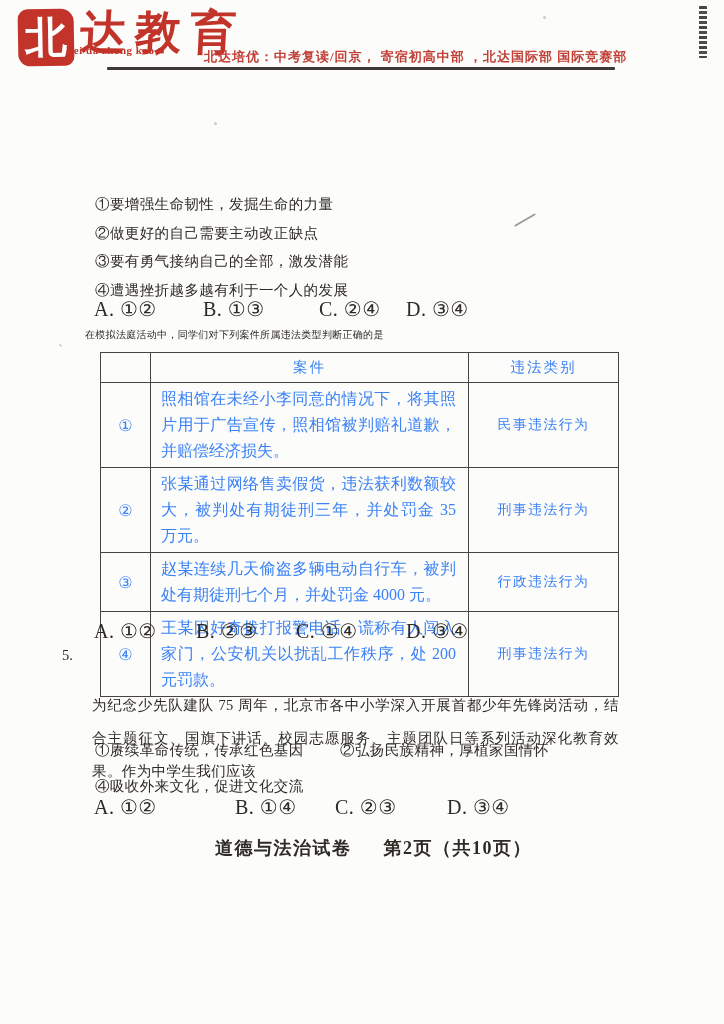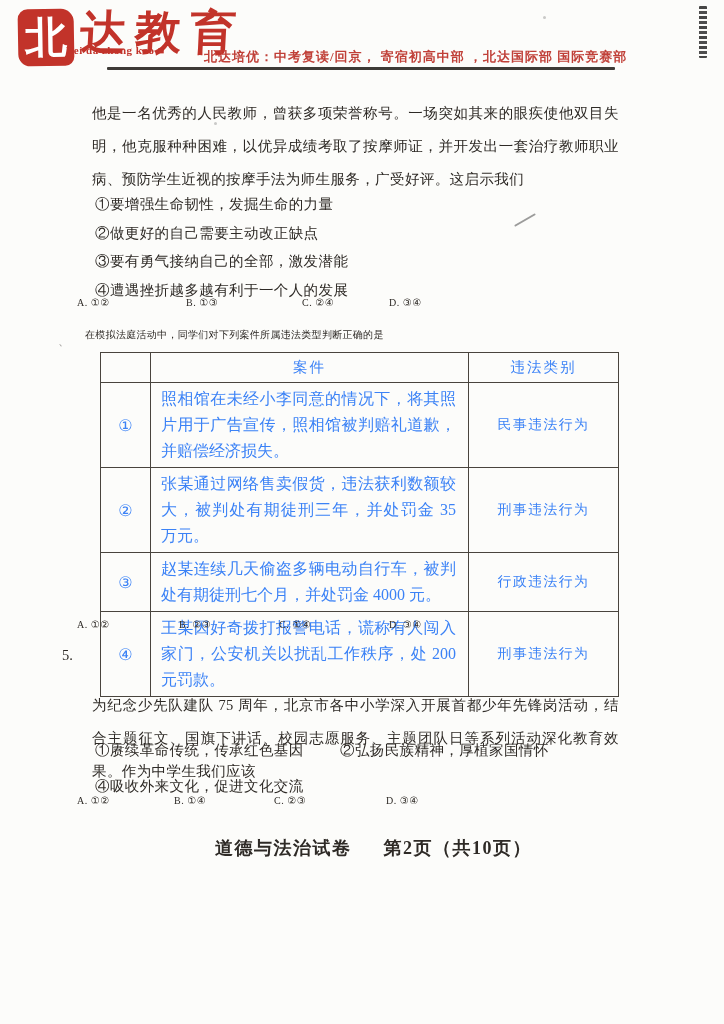--- a/index.html
+++ b/index.html
@@ -51,29 +51,29 @@
   .stem{
     position:absolute;left:92px;width:527px;
     font-size:14.5px;line-height:33px;
     text-align:justify;letter-spacing:0.4px;
   }
   #q4-stem{top:97px;}
   #q5-stem{top:673px;margin-top:16px;}
   .items{position:absolute;left:95px;top:190px;font-size:14.5px;letter-spacing:0.4px;}
   .items div{line-height:28.5px;}
   .choices{
-    position:absolute;left:77px;display:flex;
-    font-size:10px;letter-spacing:0.5px;white-space:nowrap;
+    position:absolute;left:94px;display:flex;
+    font-size:20px;letter-spacing:0.5px;white-space:nowrap;
   }
   .c1{top:297px;}
   .c1 span:nth-child(1){width:109px;} .c1 span:nth-child(2){width:116px;} .c1 span:nth-child(3){width:87px;}
   .c2{top:619px;}
   .c2 span:nth-child(1){width:102px;} .c2 span:nth-child(2){width:100px;} .c2 span:nth-child(3){width:110px;}
   .c3{top:795px;}
-  .c3 span:nth-child(1){width:97px;} .c3 span:nth-child(2){width:100px;} .c3 span:nth-child(3){width:112px;}
+  .c3 span:nth-child(1){width:97px;} .c3 span:nth-child(2){width:100px;margin-left:44px;} .c3 span:nth-child(3){width:112px;}
   .court-mark{position:absolute;left:58px;top:333px;font-size:12px;opacity:.5;}
   .court-stem{
     position:absolute;left:85px;top:328px;
     font-size:10px;letter-spacing:0.3px;white-space:nowrap;
   }
   
   table{
     position:absolute;left:100px;top:352px;width:518px;
     border-collapse:collapse;table-layout:fixed;
     color:#3b82f6;
@@ -113,21 +113,20 @@
 
 <div class="page">
 
   <div class="seal">北</div>
   <div class="brand">达教育</div>
   <div class="brand-sub">Bei da zhong kao ■</div>
   <div class="tagline">北达培优：中考复读/回京， 寄宿初高中部 ，北达国际部 国际竞赛部</div>
   <div class="rule"></div>
   <div class="edge-smudge"></div>
 
-  <div class="stem" id="q4-stem">他是一名优秀的人民教师，曾获多项荣誉称号。一场突如其来的眼疾使他双目失明，他克服种种困难，以优异成绩考取了按摩师证，并开发出一套治疗教师职业病、预防学生近视的按摩手法为师生服务，广受好评。这启示我们</div>
   <div class="items">
     <div>①要增强生命韧性，发掘生命的力量</div>
     <div>②做更好的自己需要主动改正缺点</div>
     <div>③要有勇气接纳自己的全部，激发潜能</div>
     <div>④遭遇挫折越多越有利于一个人的发展</div>
   </div>
   <div class="choices c1">
     <span>A. ①②</span>
     <span>B. ①③</span>
     <span>C. ②④</span>

